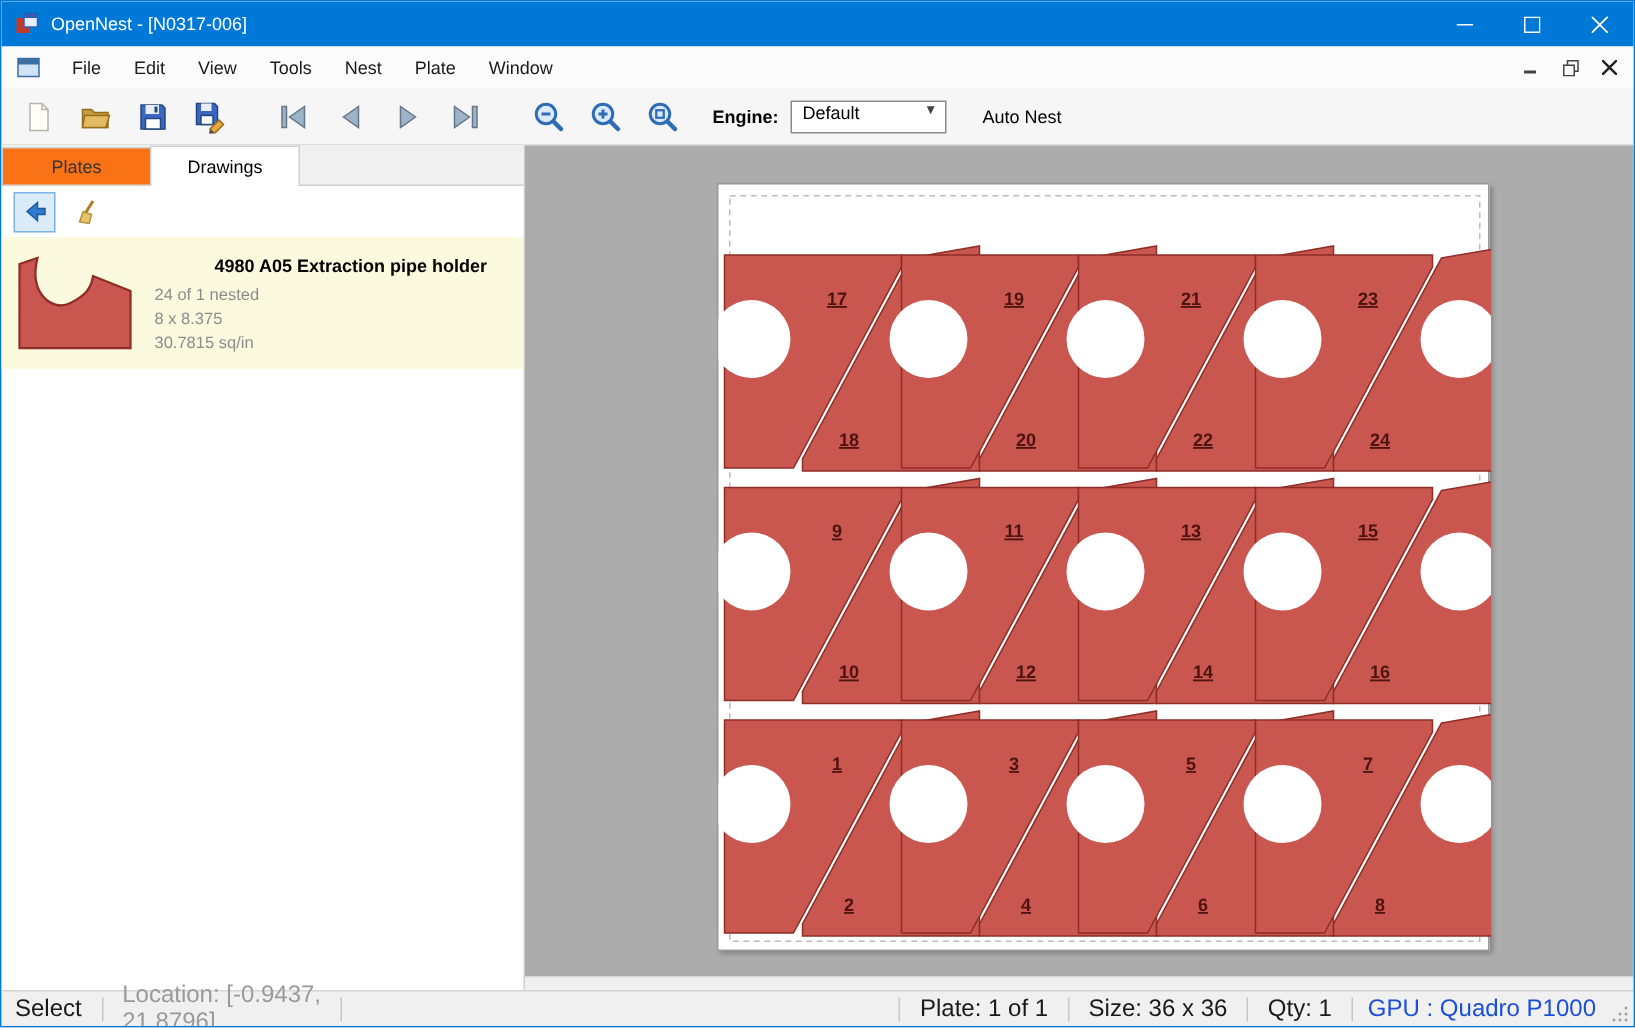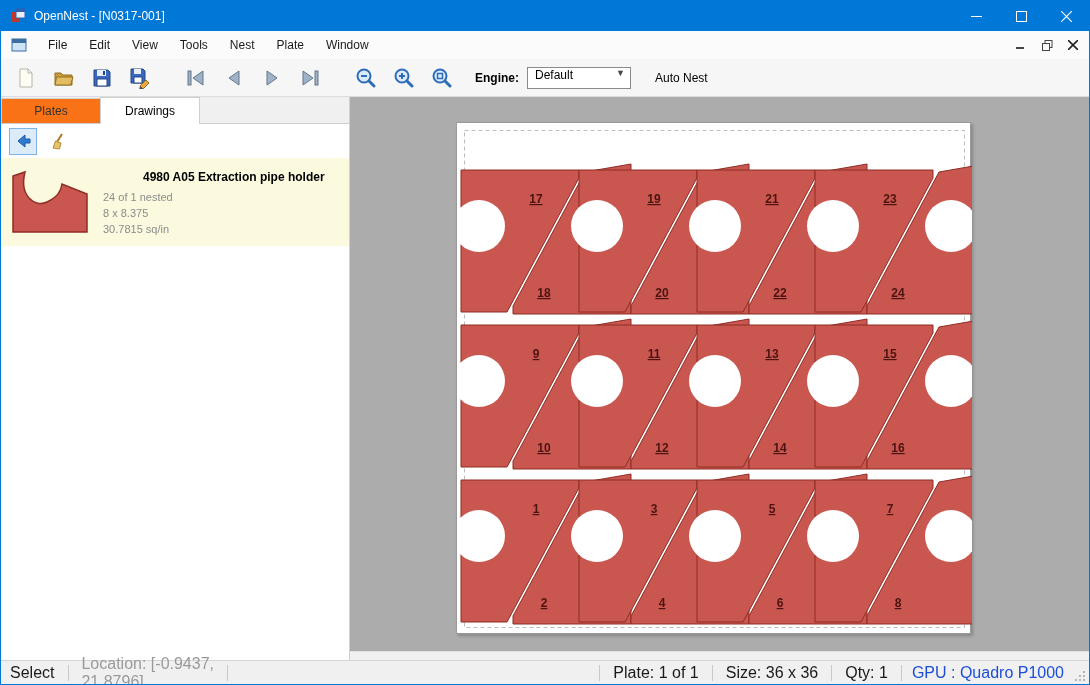--- a/index.html
+++ b/index.html
@@ -42,21 +42,21 @@
   .pbtn { width:28px; height:27px; display:flex; align-items:center; justify-content:center; }
   .pbtn.toggled { border:1px solid #7eb4ea; background:#dcebf8; }
 
   .drawing-item { background:#fbfadf; display:flex; padding:8px 6px 8px 8px; gap:10px; min-height:88px; align-items:flex-start; }
   .drawing-item .meta { padding-top:4px; }
   .di-title { font-size:12px; font-weight:bold; color:#000; margin-bottom:5px;margin-left:40px; }
   .di-sub { font-size:11px; color:#8c8c8c; line-height:16px; }
 
   
   .canvas { flex:1; background:#acacac; position:relative; overflow:hidden; }
-  .plate { position:absolute; left:106px; top:25px; width:515px; height:512px; background:#fff;
+  .plate { position:absolute; left:128px; top:25px; width:515px; height:512px; background:#fff;
            border:1px solid #9a9a9a; box-shadow:2px 2px 3px rgba(0,0,0,0.22); }
   .plate svg { display:block; }
   .pa, .pb { fill:#c9574f; stroke:#8f2d27; stroke-width:1; }
   .void { fill:#ffffff; }
   .pn { font-family:"Liberation Sans", sans-serif; font-size:12px; font-weight:bold; fill:#4d1310;
         text-anchor:middle; text-decoration:underline; }
   .hscroll { position:absolute; left:0; right:0; bottom:0; height:9px; background:#f0f0f0; border-top:1px solid #e2e2e2; }
 
   
   .statusbar { height:24px; background:#f0f0f0; border-top:1px solid #d4d4d4; display:flex; align-items:center;
@@ -73,21 +73,21 @@
 <body>
 
 <div class="window">
 
   <div class="titlebar">
     <svg class="appicon" viewBox="0 0 16 16">
       <rect x="1" y="4" width="9" height="10" fill="#c2392b"></rect>
       <rect x="6" y="1" width="9" height="9" fill="#e8eef8" stroke="#2e5fb3"></rect>
       <rect x="6" y="1" width="9" height="3" fill="#2e5fb3"></rect>
     </svg>
-    <span class="title">OpenNest - [N0317-001]</span>
+    <span class="title">OpenNest - [N0317-006]</span>
     <div class="wbtns">
       <div class="wbtn">
         <svg width="11" height="11" viewBox="0 0 11 11">
             <rect x="0" y="5" width="11" height="1" fill="#fff"></rect>
           </svg>
       </div>
       <div class="wbtn">
         <svg width="11" height="11" viewBox="0 0 11 11">
             <rect x="0.5" y="0.5" width="10" height="10" fill="none" stroke="#fff"></rect>
           </svg>

